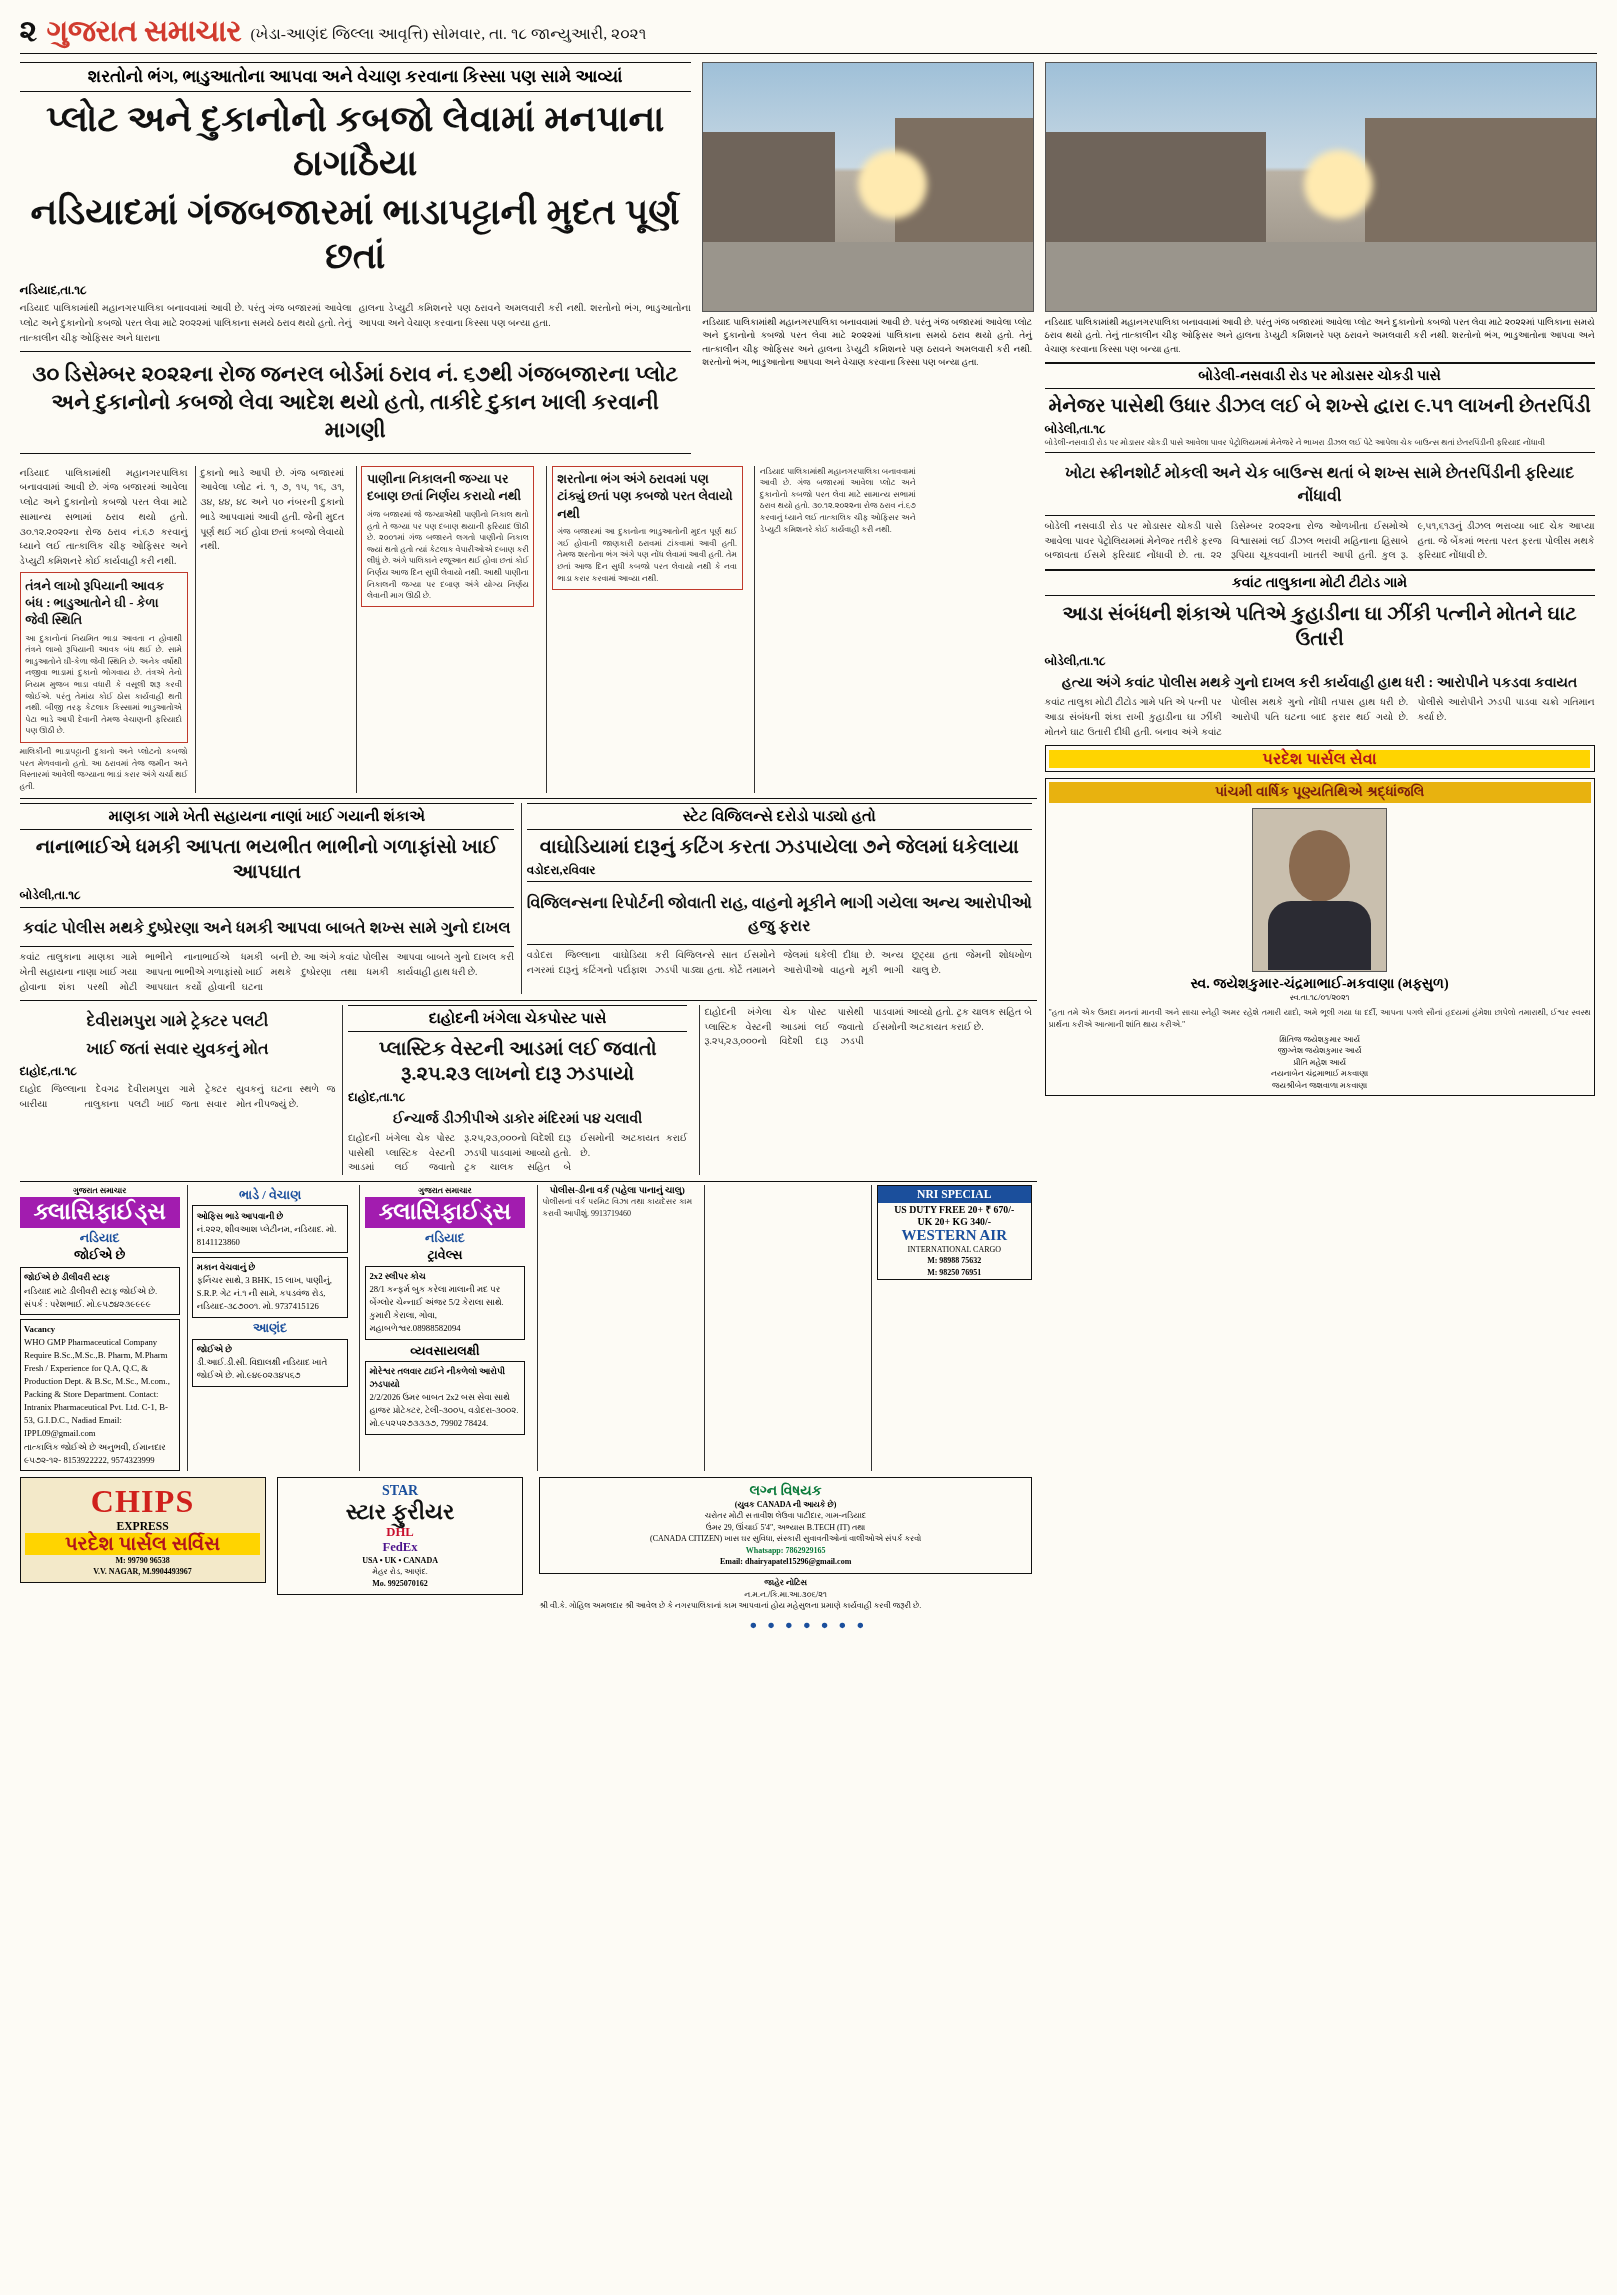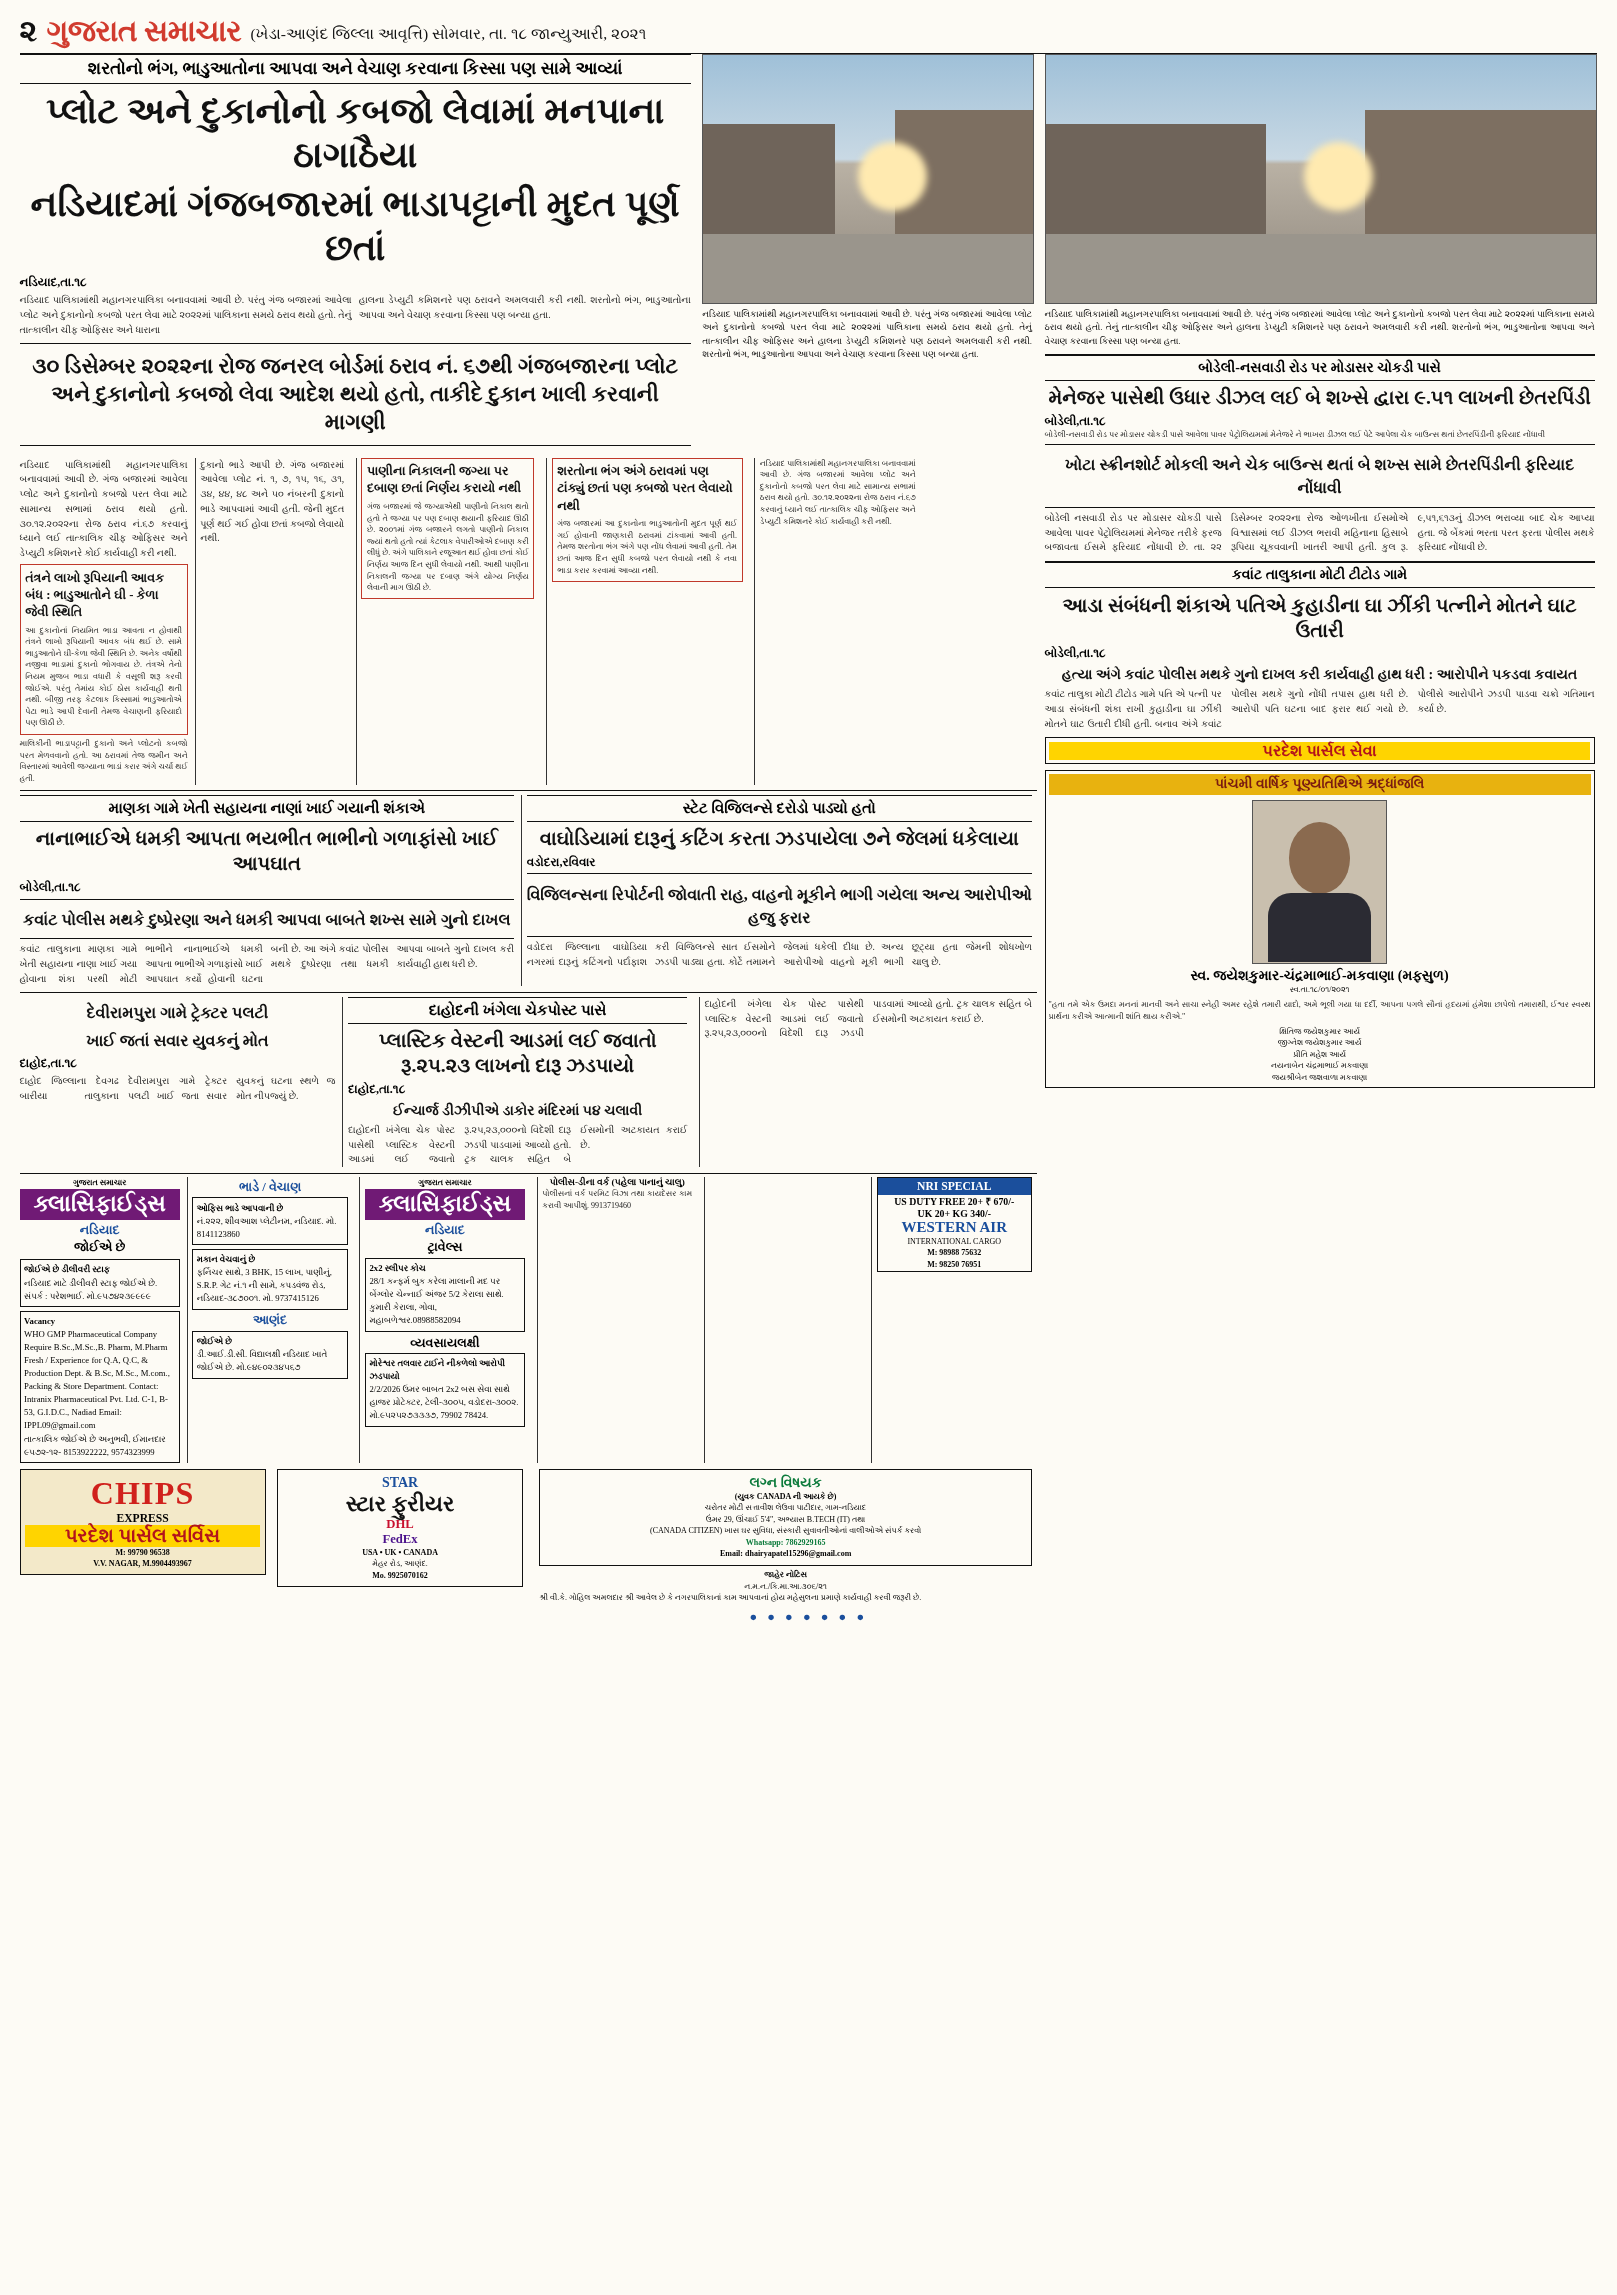--- a/index.html
+++ b/index.html
@@ -15,21 +15,21 @@
   .mast-sub{font-size:15.6px;color:#111;padding-bottom:3.5px;}
   
   .rule{border-top:1.2px solid #111;}
   .guj{font-family:"Liberation Serif", serif;}
   .body{font-size:9.5px;line-height:1.55;text-align:justify;color:#1a1a1a;}
   .cols2{column-count:2;column-gap:9.2px;}
   .cols3{column-count:3;column-gap:9.2px;}
   .cols4{column-count:4;column-gap:8px;}
   .dateline{font-weight:bold;font-size:12px;}
   
-  .main{display:flex;gap:8px;}
+  .main{display:flex;gap:8px;margin-top:8px;}
   .leftzone{width:1017px;}
   .rightzone{width:550px;}
   .lead-head{
     font-size:36px;font-weight:bold;line-height:1.22;text-align:center;color:#111;margin:5.8px 0 2.3px;
   }
   .kicker{
     font-size:17.3px;font-weight:bold;text-align:center;border-top:1.2px solid #111;border-bottom:1.2px solid #111;
     padding:4px 0;margin:0;
   }
   .subhead{
@@ -46,21 +46,21 @@
   .cap{font-size:9px;line-height:1.5;text-align:justify;margin-top:3.5px;}
   
   .boxred{border:1.2px solid #c0392b;padding:4.6px;}
   .boxhead{font-size:12.7px;font-weight:bold;text-align:left;line-height:1.35;margin-bottom:3.5px;color:#111;}
   .sechead{font-size:19.6px;font-weight:bold;line-height:1.28;text-align:center;margin:4.6px 0 3.5px;color:#111;}
   .sechead.sm{font-size:16px;}
   .sechead.xs{font-size:14px;}
   .strip{border-top:1.7px solid #111;border-bottom:1.7px solid #111;padding:3.5px 0;margin:5.8px 0;}
   
   .classified-head{
-    background:#701a75;color:#fff;font-size:23px;font-weight:bold;text-align:center;padding:2.3px 4.6px;
+    background:#a21caf;color:#fff;font-size:23px;font-weight:bold;text-align:center;padding:2.3px 4.6px;
   }
   .cbox{border:1.2px solid #111;padding:3.5px;font-size:8.7px;line-height:1.5;}
   .cbtitle{font-size:12.7px;font-weight:bold;text-align:center;margin:2.3px 0;}
   .cbtitle.blue{color:#1b4f9c;}
   
   .ad{border:1.2px solid #111;box-sizing:border-box;}
   .ad-chips{background:#f3e9c9;}
   .chips-word{font-size:32px;font-weight:bold;color:#d0211c;text-align:center;letter-spacing:1.2px;}
   .pardesh{background:#ffd400;color:#b3141c;font-size:19.6px;font-weight:bold;text-align:center;}
   .blue-bar{background:#1b4f9c;color:#fff;text-align:center;font-weight:bold;}

